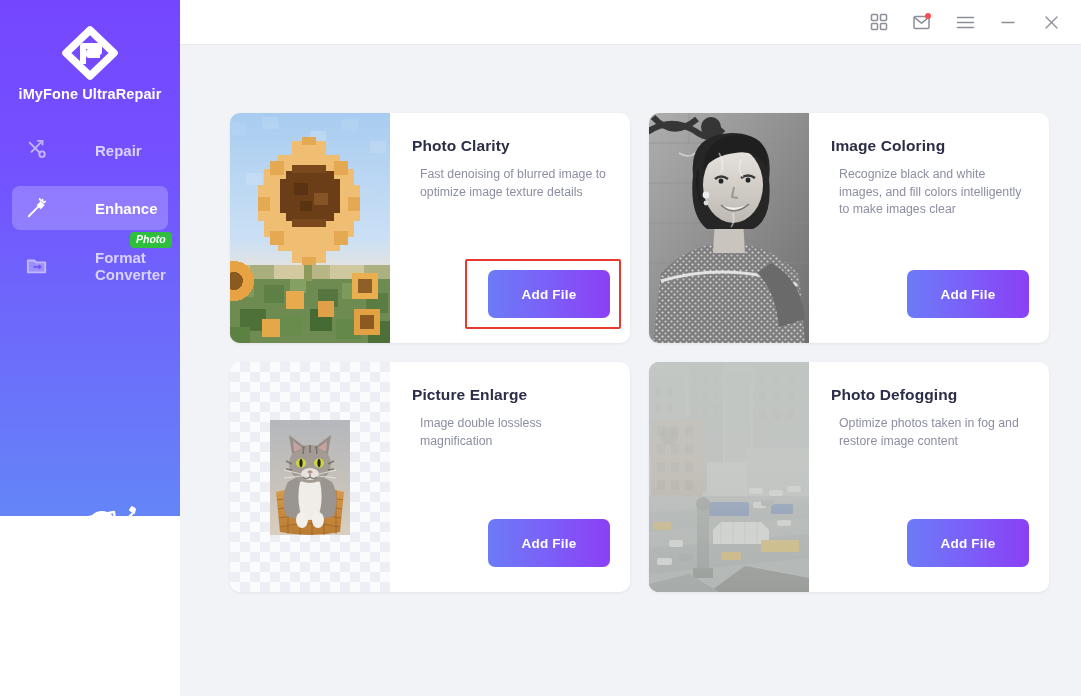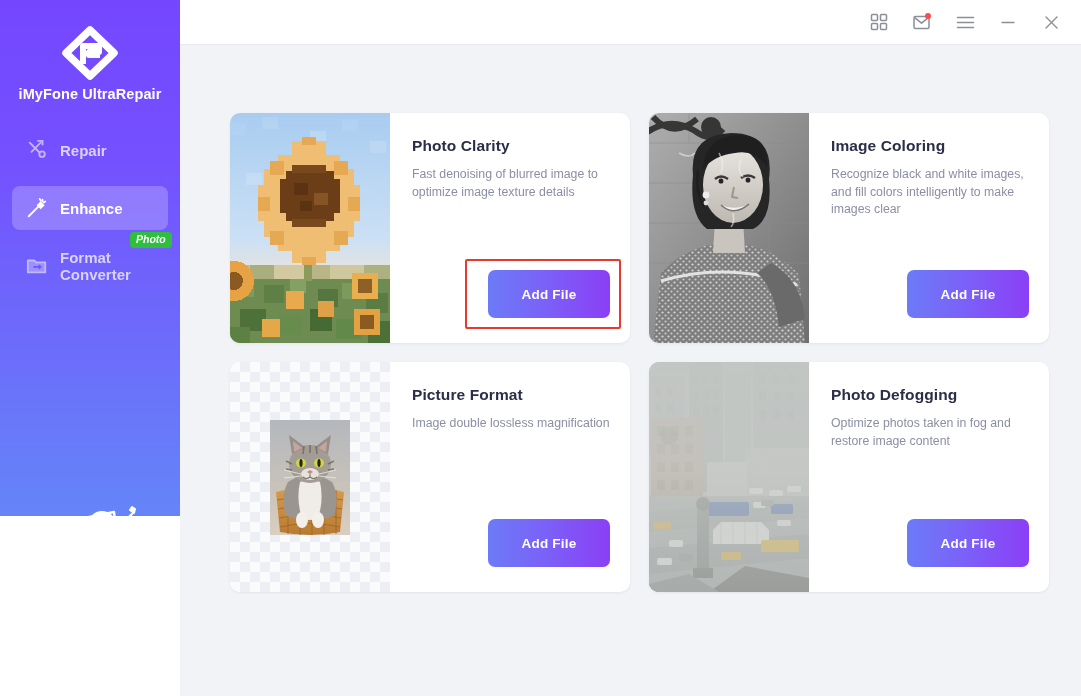--- a/index.html
+++ b/index.html
@@ -39,20 +39,21 @@
 
   .nav { margin-top: 26px; }
   .nav-item {
     position: relative;
     height: 44px;
     margin: 0 12px 14px 12px;
     border-radius: 8px;
     display: flex; align-items: center;
     padding-left: 14px;
     cursor: pointer;
+    gap: 35px;
   }
   .nav-item .nav-label {
     color: #D9D2FF;
     font-size: 15px;
     font-weight: bold;
     margin-left: 12px;
   }
   .nav-item .nav-icon { width: 22px; height: 22px; display:block; opacity:.78; }
   .nav-item.active {
     background: rgba(255,255,255,0.22);
@@ -152,20 +153,21 @@
     font-weight: bold;
     color: #2B2E47;
     letter-spacing: .1px;
   }
   .card-desc {
     margin-top: 11px;
     font-size: 12.3px;
     line-height: 17.5px;
     color: #8C8FA3;
     max-width: 208px;
+    margin-left: 8px;
   }
   .add-file {
     position: absolute;
     right: 20px; bottom: 25px;
     width: 122px; height: 48px;
     border: none; border-radius: 7px;
     background: linear-gradient(90deg, #6C7BF7 0%, #7A62F8 45%, #8B3FF5 100%);
     color: #ffffff;
     font-size: 13.5px;
     font-weight: bold;
@@ -557,21 +559,21 @@
               <path d="M40 50 L37 52 L40 54 L43 52 Z" fill="#C08A86"></path>
               <path d="M40 54 L40 57 M40 57 Q36 60 33 57 M40 57 Q44 60 47 57" stroke="#7A746C" stroke-width="1.1" fill="none"></path>
 
               <g stroke="#EFECE7" stroke-width=".9" opacity=".85">
                 <path d="M31 54 L14 50 M31 56 L14 58 M49 54 L66 50 M49 56 L66 58"></path>
               </g>
             </svg>
           </div>
         </div>
         <div class="card-body">
-          <div class="card-title">Picture Format</div>
+          <div class="card-title">Picture Enlarge</div>
           <div class="card-desc">Image double lossless magnification</div>
           <button class="add-file">Add File</button>
         </div>
       </div>
 
       <div class="card">
         <div class="thumb">
           <svg width="160" height="230" viewBox="0 0 160 230">
             <defs>
               <linearGradient id="fog" x1="0" y1="0" x2="0" y2="1">

